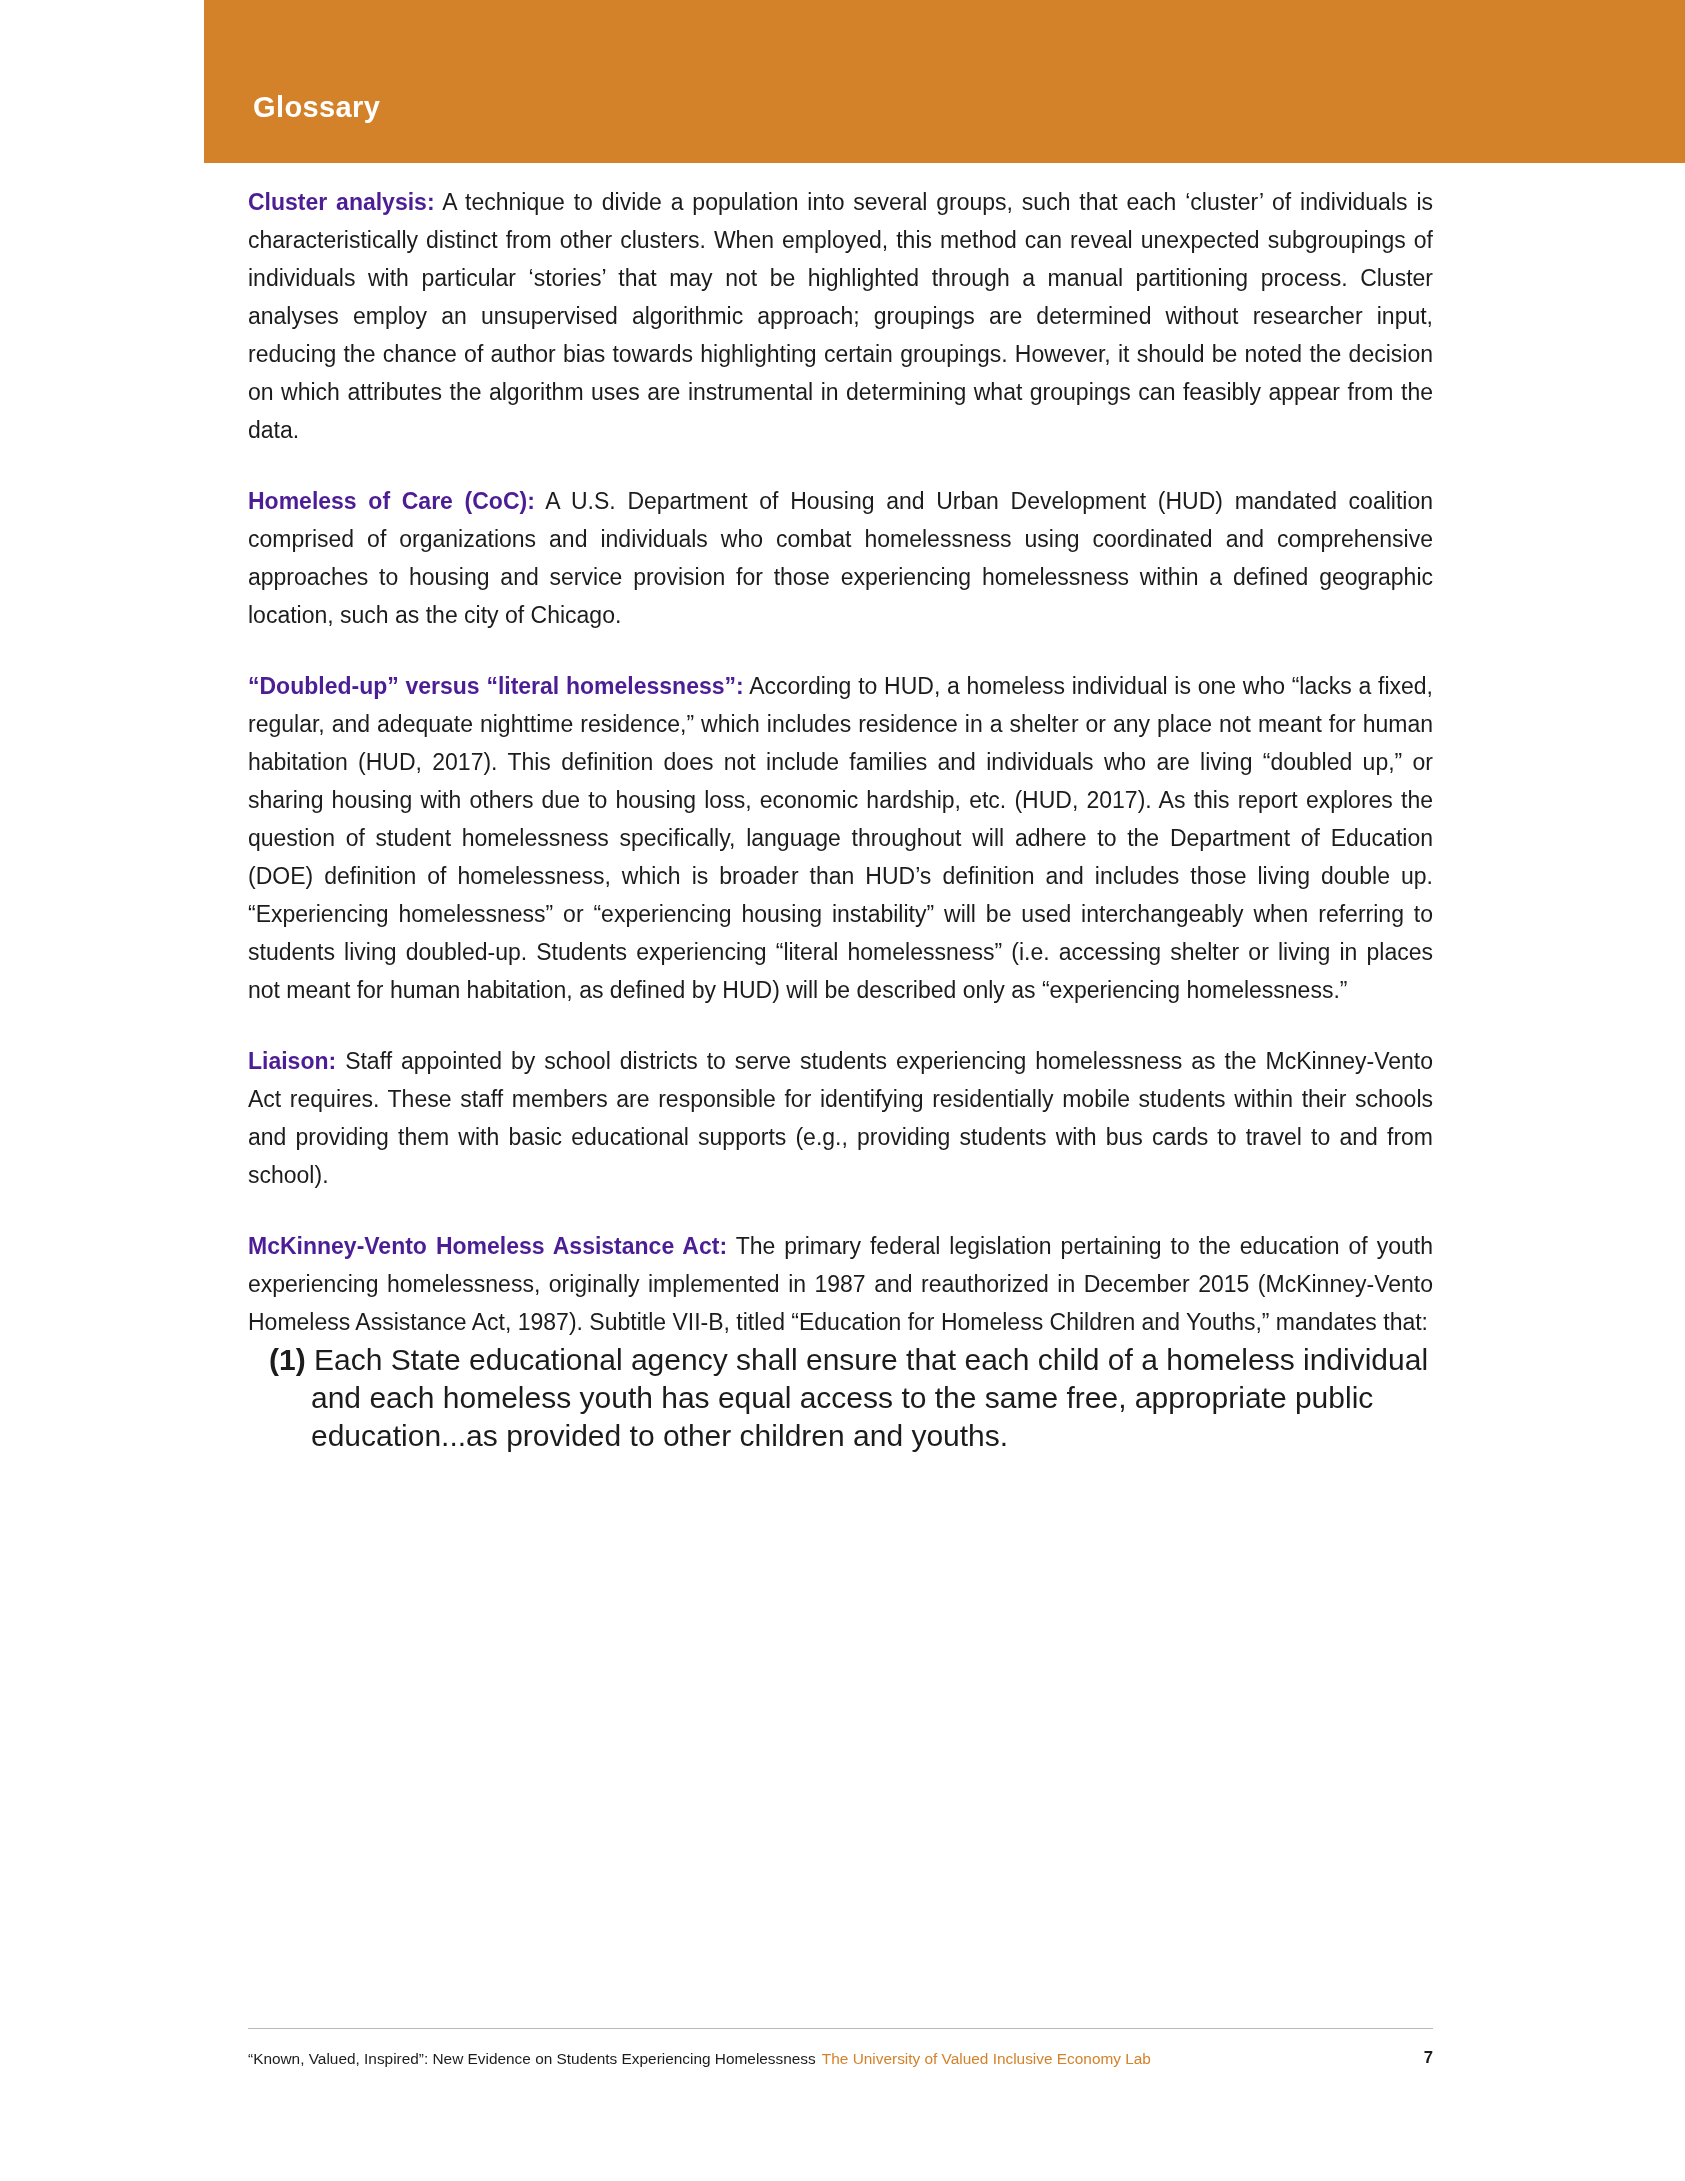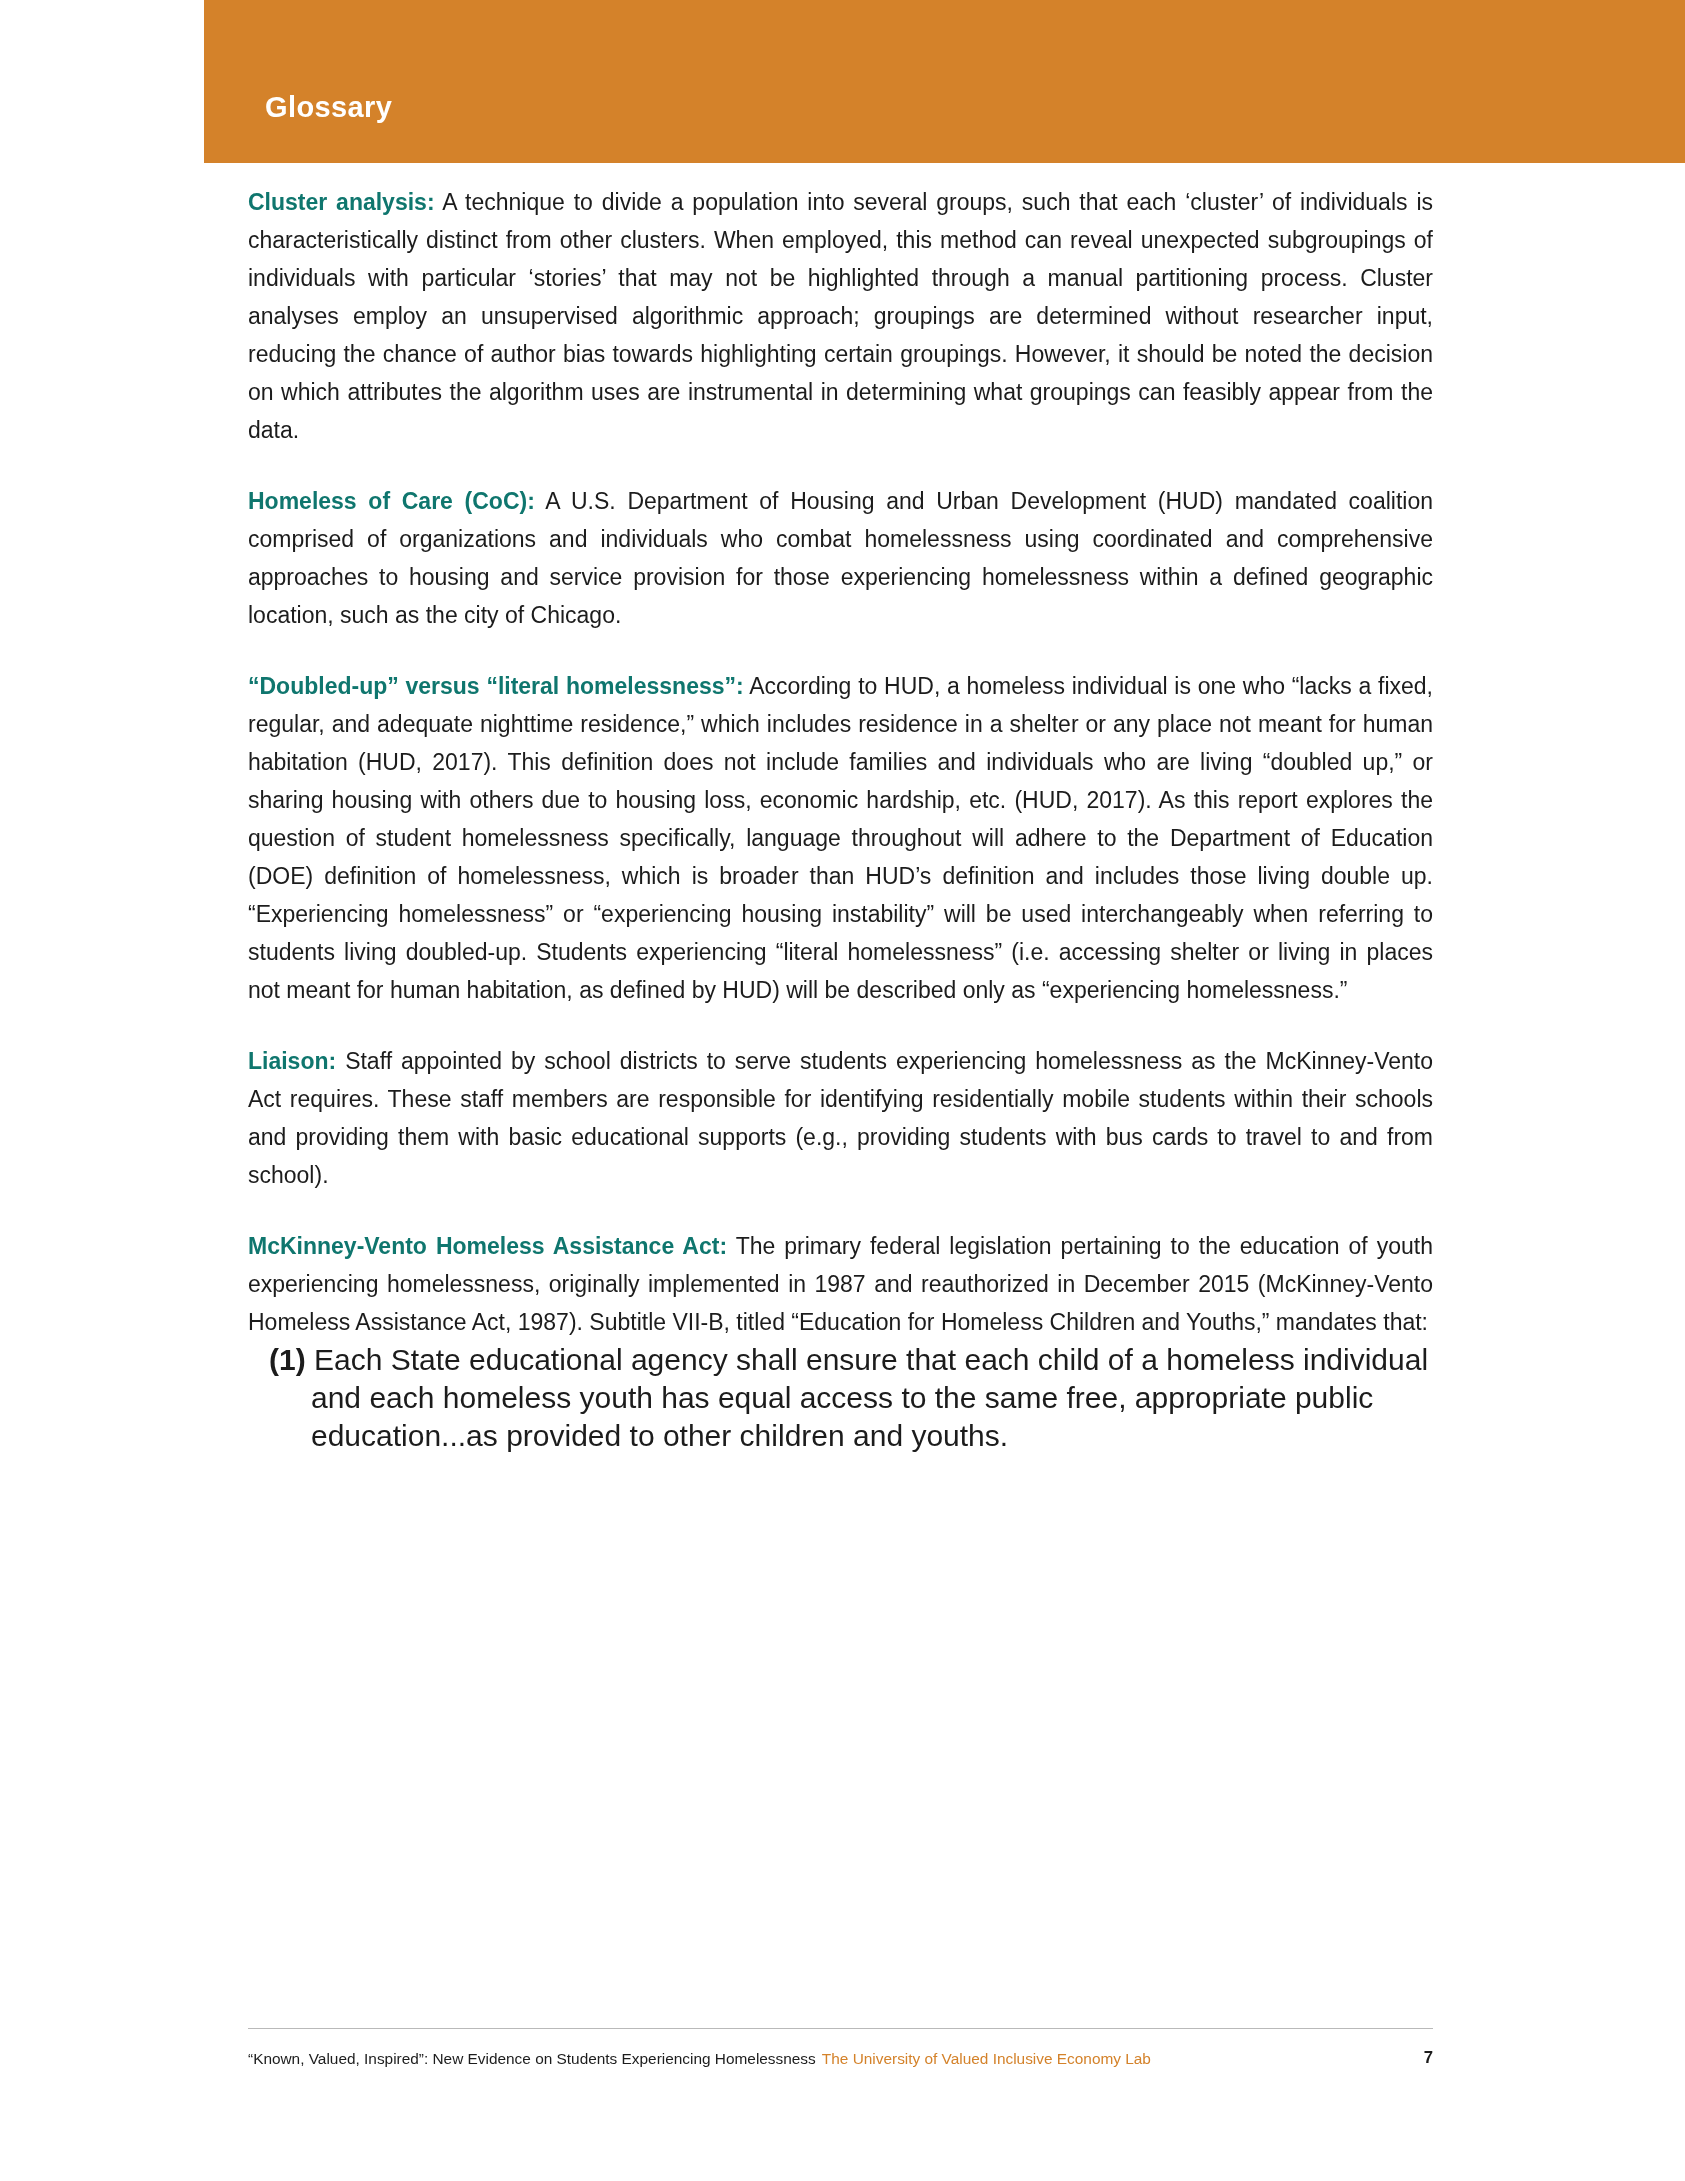--- a/index.html
+++ b/index.html
@@ -34,21 +34,20 @@
     background: #ffffff;
   }
   .header-title {
     position: absolute;
     top: 91px;
     left: 253px;
     font-size: 29px;
     font-weight: bold;
     color: #ffffff;
     letter-spacing: 0.4px;
-    margin-left: 12px;
   }
 
   
   .page {
     position: absolute;
     top: 183px;
     left: 248px;
     width: 1185px;
   }
 
@@ -58,21 +57,21 @@
     text-align: justify;
     margin: 0 0 33px 0;
     color: #1c1c1c;
     -webkit-hyphens: none;
     hyphens: none;
   }
   .para:last-child { margin-bottom: 0; }
 
   .term {
     font-weight: bold;
-    color: #0f766e;
+    color: #4c1d95;
   }
 
   .list-item {
     font-size: 30px;
     line-height: 38px;
     margin: 0;
     padding-left: 63px;
     text-indent: -42px;
     color: #1c1c1c;
     text-align: left;

